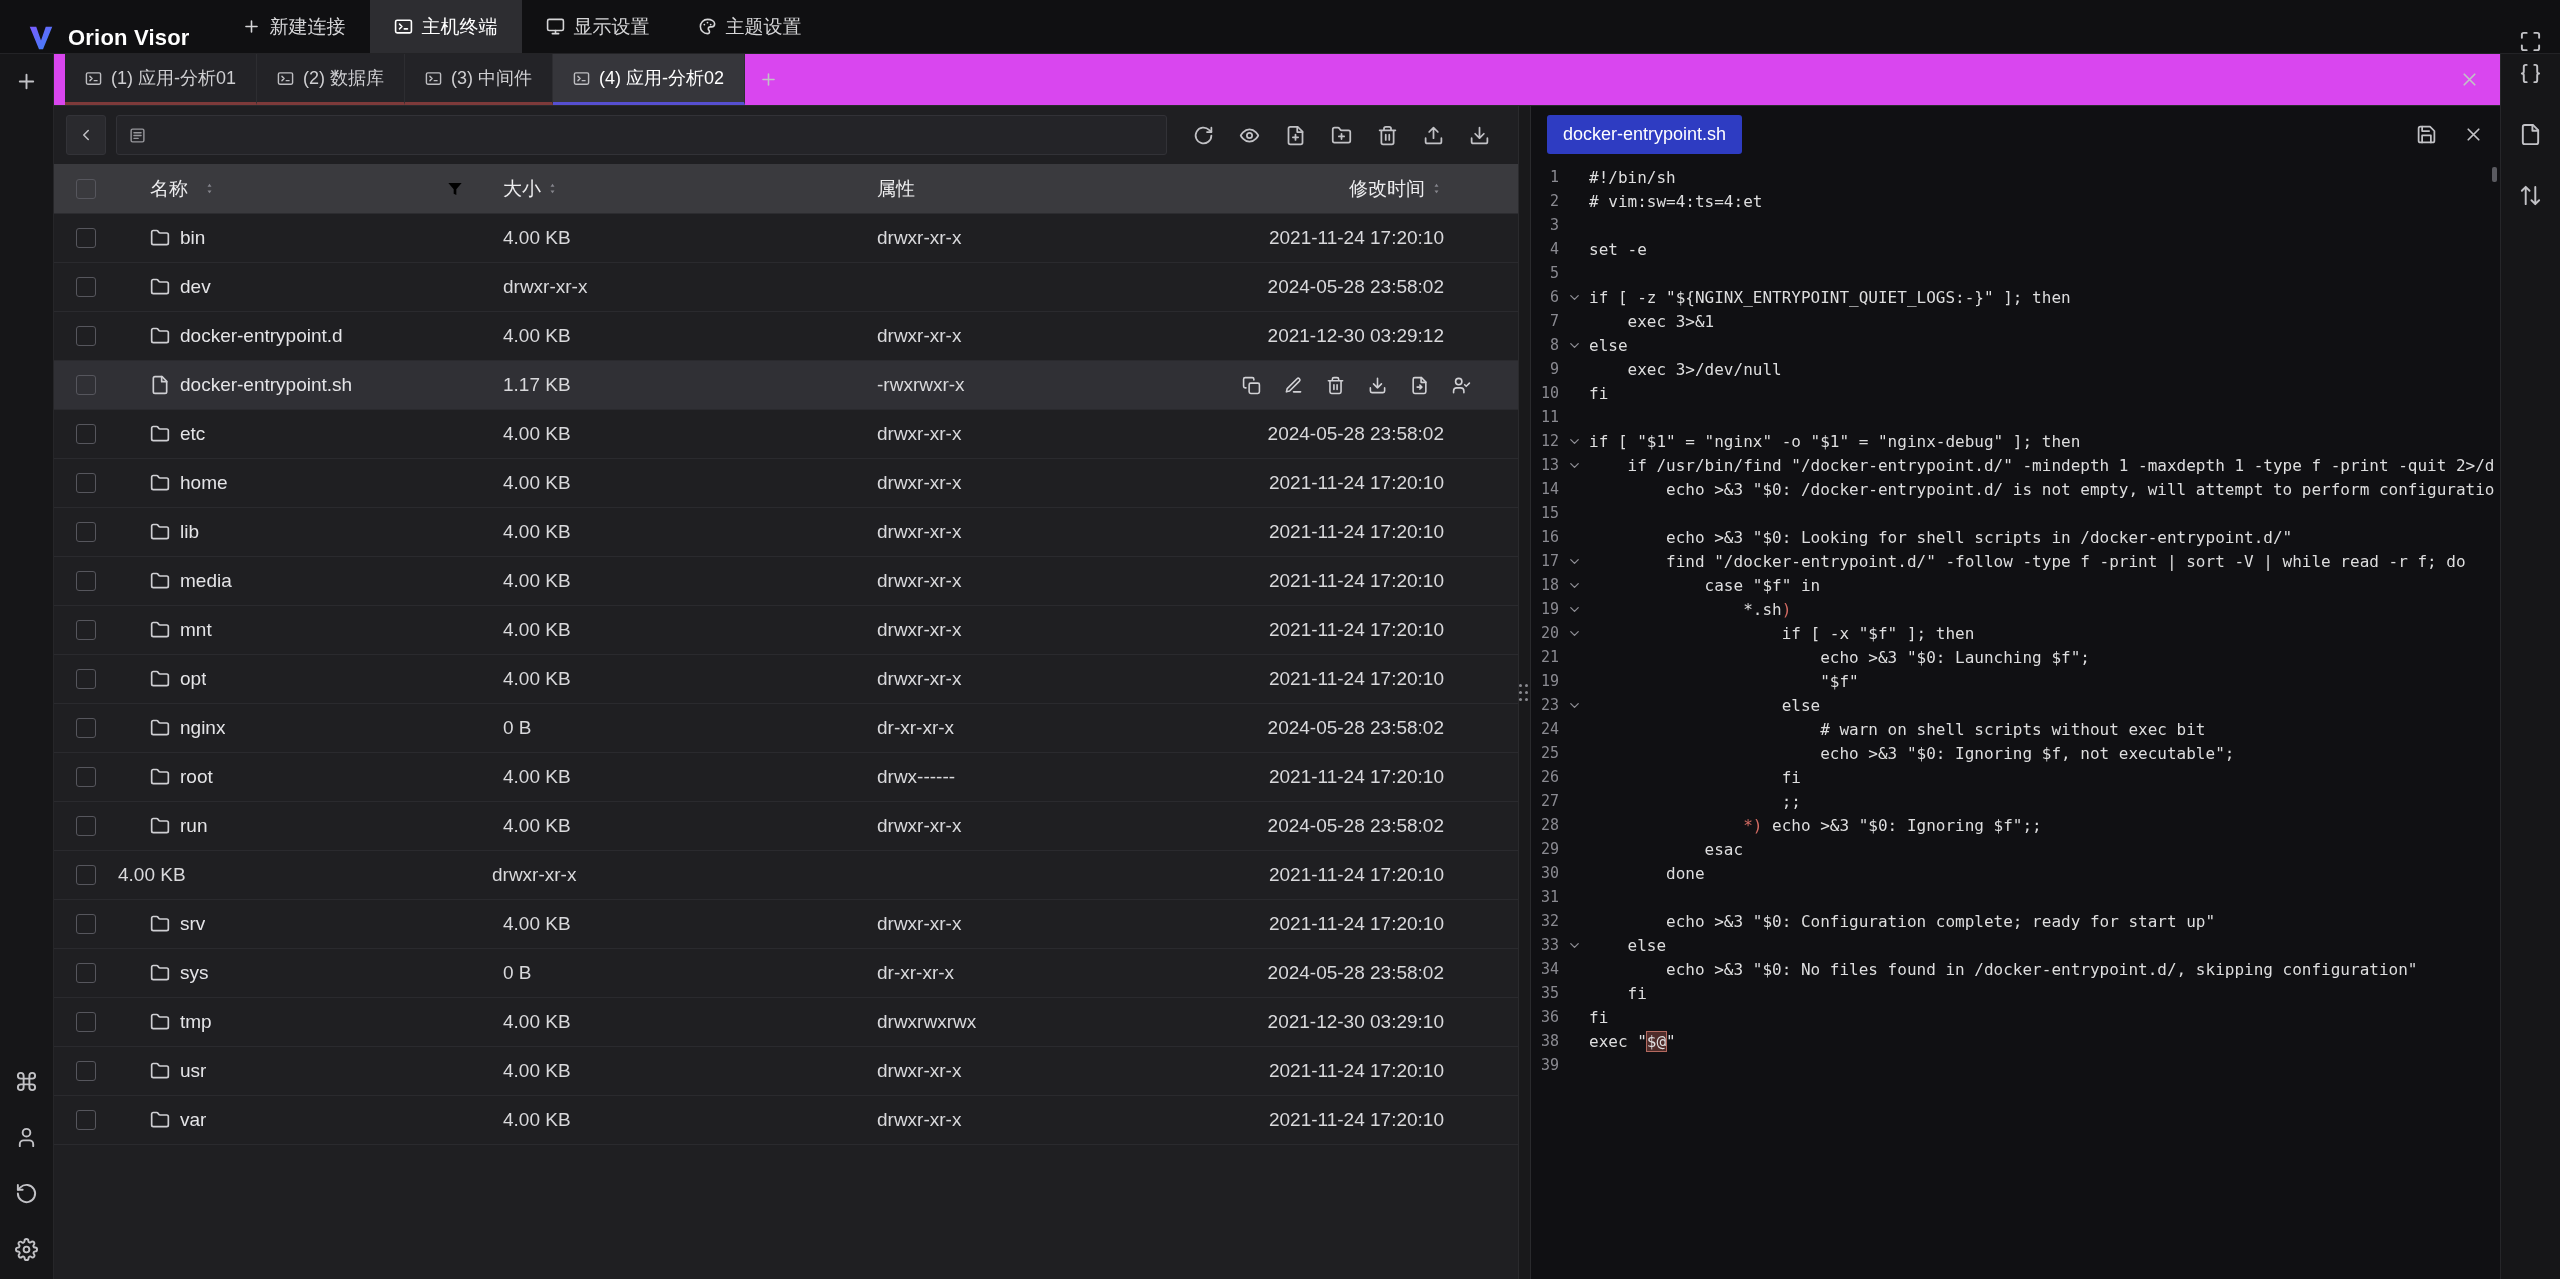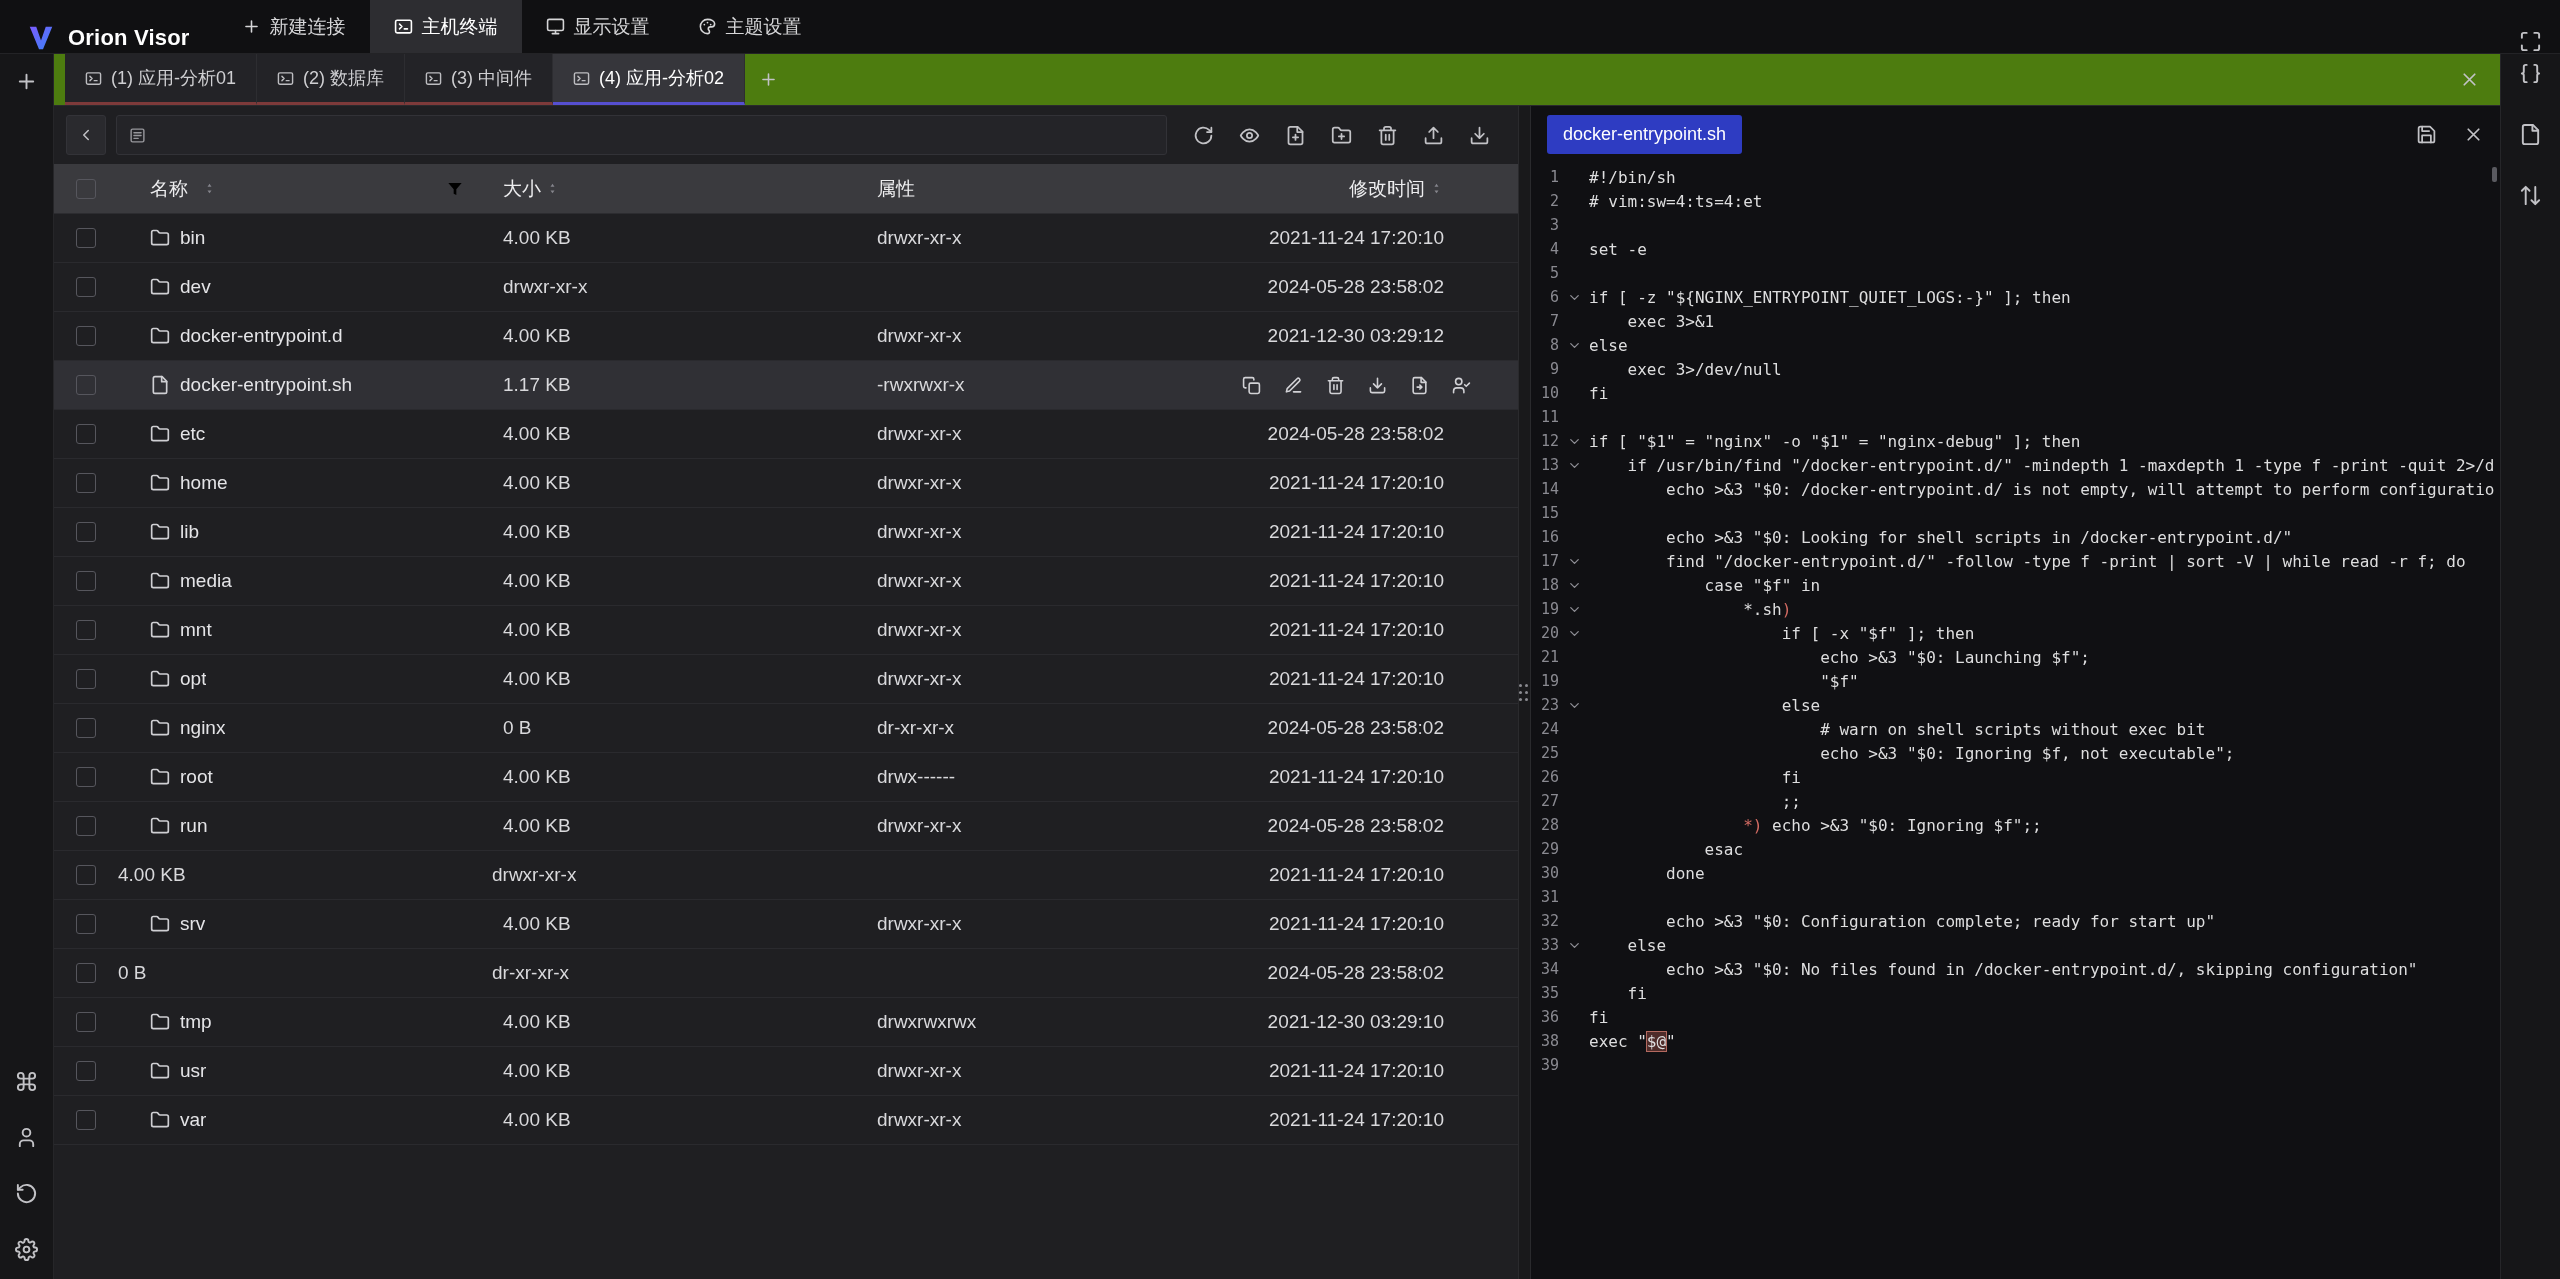--- a/index.html
+++ b/index.html
@@ -23,21 +23,21 @@
   
   .app-row{flex:1;display:flex;min-height:0}
   .sidebar{width:54px;flex:0 0 54px;background:#161618;border-right:1px solid #262629;display:flex;flex-direction:column;align-items:center;padding:16px 0 18px}
   .sidebar .icon{width:23px;height:23px}
   .side-group{display:flex;flex-direction:column;gap:33px}
   .flex1{flex:1}
 
   .content-col{flex:1;display:flex;flex-direction:column;min-width:0}
 
   
-  .tabbar{height:52px;flex:0 0 52px;background:#4d7c0f;display:flex;align-items:stretch;border-bottom:1px solid #2a2a2d;padding-left:11px}
+  .tabbar{height:52px;flex:0 0 52px;background:#d946ef;display:flex;align-items:stretch;border-bottom:1px solid #2a2a2d;padding-left:11px}
   #tabs{display:flex}
   .tab{display:flex;align-items:center;gap:9px;padding:0 20px;font-size:18px;color:#cfcfd2;background:#232327;border-right:1px solid #2d2d31;cursor:pointer}
   .tab .icon{width:17px;height:17px;color:#bdbdc1}
   .tab.active{background:#36363b;color:#fff}
   .tab-plus{width:46px;align-self:stretch;color:#c2c2c6}
   .tab-plus .icon{width:19px;height:19px}
   .tabbar-close{margin-left:auto;align-self:center;margin-right:20px}
   .tabbar-close .icon{width:21px;height:21px}
 
   
@@ -752,20 +752,26 @@
                   <span>drwxr-xr-x</span>
                 </div>
                 <div class="c c-time">
                   <span>2021-11-24 17:20:10</span>
                 </div>
               </div>
               <div class="trow">
                 <div class="c c-check">
                   <span class="checkbox"></span>
                 </div>
+                <div class="c c-name">
+                  <svg class="icon fi">
+                    <use href="#i-folder" xlink:href="#i-folder"></use>
+                  </svg>
+                  <span class="fname">sys</span>
+                </div>
                 <div class="c c-size">
                   <span>0 B</span>
                 </div>
                 <div class="c c-attr">
                   <span>dr-xr-xr-x</span>
                 </div>
                 <div class="c c-time">
                   <span>2024-05-28 23:58:02</span>
                 </div>
               </div>

